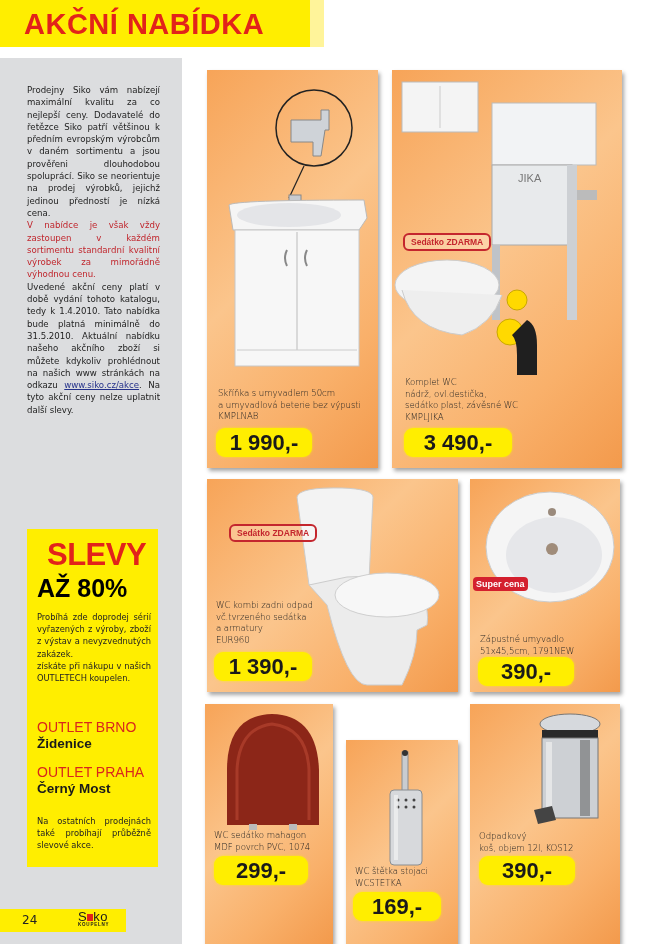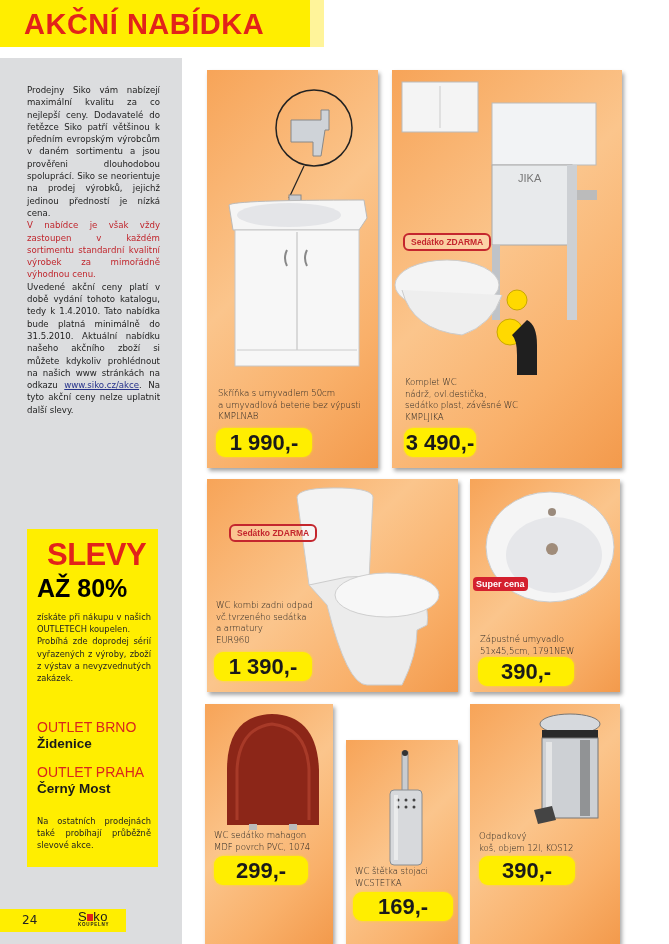--- a/index.html
+++ b/index.html
@@ -55,22 +55,22 @@
   <p class="red">V nabídce je však vždy zastoupen v každém sortimentu standardní kvalitní výrobek za mimořádně výhodnou cenu.</p>
   <p>
     <span>Uvedené akční ceny platí v době vydání tohoto katalogu, tedy k 1.4.2010. Tato nabídka bude platná minimálně do 31.5.2010. Aktuální nabídku našeho akčního zboží si můžete kdykoliv prohlédnout na našich www stránkách na odkazu </span><a>www.siko.cz/akce</a><span>. Na tyto akční ceny nelze uplatnit další slevy.</span>
   </p>
 </div>
 
 <div class="slevy-box">
   <div class="slevy-big">SLEVY</div>
   <div class="slevy-sub">AŽ 80%</div>
   <div class="slevy-text">
+    <div>Probíhá zde doprodej sérií vyřazených z výroby, zboží z výstav a nevyzvednutých zakázek.</div>
     <div>získáte při nákupu v našich OUTLETECH koupelen.</div>
-    <div>Probíhá zde doprodej sérií vyřazených z výroby, zboží z výstav a nevyzvednutých zakázek.</div>
   </div>
   <div class="outlet-title" style="top:190px">OUTLET BRNO</div>
   <div class="outlet-place" style="top:207px">Židenice</div>
   <div class="outlet-title" style="top:235px">OUTLET PRAHA</div>
   <div class="outlet-place" style="top:252px">Černý Most</div>
   <div class="slevy-foot">Na ostatních prodejnách také probíhají průběžně slevové akce.</div>
 </div>
 
 <div class="footer-bar"></div>
 <div class="page-num">24</div>
@@ -118,21 +118,21 @@
     <circle cx="118" cy="262" r="13" fill="#ffd900" stroke="#c9a800"></circle>
     <path d="M135 250 q10 5 10 25 v30 h-20 v-20 q0 -15 -5 -20 z" fill="#1f1f1f"></path>
   </svg>
   <div class="badge-free" style="left:11px; top:163px;">Sedátko ZDARMA</div>
   <div class="desc" style="left:13px; top:307px;">
     <div>Komplet WC</div>
     <div>nádrž, ovl.destička,</div>
     <div>sedátko plast, závěsné WC</div>
     <div>KMPLJIKA</div>
   </div>
-  <div class="price" style="left:12px; top:358px; width:72px;">3 490,-</div>
+  <div class="price" style="left:12px; top:358px; width:108px;">3 490,-</div>
 </div>
 
 <div class="card" style="left:207px; top:479px; width:251px; height:213px;">
   <svg class="shape" style="left:80px; top:6px;" width="170" height="205" viewBox="0 0 170 205">
     <path d="M10 12 Q12 2 55 3 Q85 4 86 12 L82 95 L22 100 Z" fill="#f3f3f3" stroke="#ccc"></path>
     <path d="M22 100 L40 120 Q60 200 80 200 L115 200 Q130 170 130 145 L140 140 Q145 110 110 90 L60 92 Z" fill="#ececec" stroke="#ccc"></path>
     <ellipse cx="100" cy="110" rx="52" ry="22" fill="#f7f7f7" stroke="#cfcfcf"></ellipse>
   </svg>
   <div class="badge-free" style="left:22px; top:45px;">Sedátko ZDARMA</div>
   <div class="desc" style="left:9px; top:121px;">
@@ -183,21 +183,21 @@
       <circle cx="38" cy="60" r="1.5" fill="#444"></circle>
     <circle cx="22" cy="67" r="1.5" fill="#444"></circle>
       <circle cx="30" cy="67" r="1.5" fill="#444"></circle>
       <circle cx="38" cy="67" r="1.5" fill="#444"></circle>
     <rect x="18" y="55" width="4" height="65" fill="#f2f2f2" opacity="0.7"></rect>
   </svg>
   <div class="desc" style="left:9px; top:126px;">
     <div>WC štětka stojaci</div>
     <div>WCSTETKA</div>
   </div>
-  <div class="price" style="left:7px; top:152px; width:100px;">169,-</div>
+  <div class="price" style="left:7px; top:152px; width:88px;">169,-</div>
 </div>
 
 <div class="card" style="left:470px; top:704px; width:150px; height:240px;">
   <svg class="shape" style="left:60px; top:8px;" width="80" height="120" viewBox="0 0 80 120">
     <ellipse cx="40" cy="12" rx="30" ry="10" fill="#d6d9dd" stroke="#777"></ellipse>
     <rect x="12" y="18" width="56" height="8" fill="#2a2a2a"></rect>
     <rect x="12" y="26" width="56" height="80" fill="#cdd0d4" stroke="#777"></rect>
     <rect x="50" y="28" width="10" height="76" fill="#555" opacity="0.5"></rect>
     <rect x="16" y="30" width="6" height="72" fill="#f0f0f0" opacity="0.7"></rect>
     <path d="M4 98 L22 94 L26 108 L8 112 Z" fill="#444"></path>

